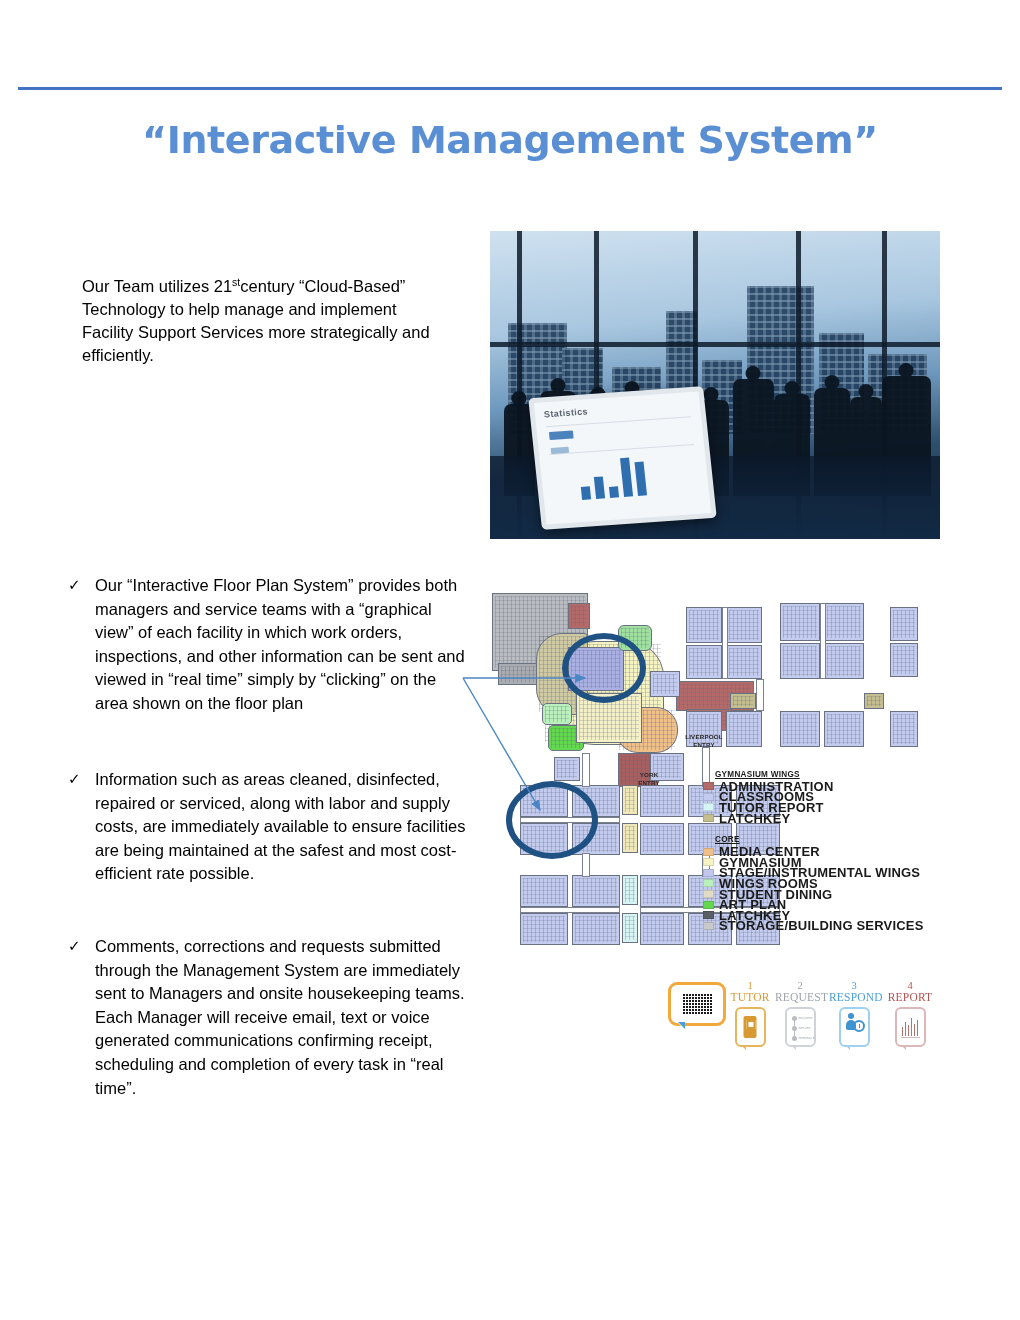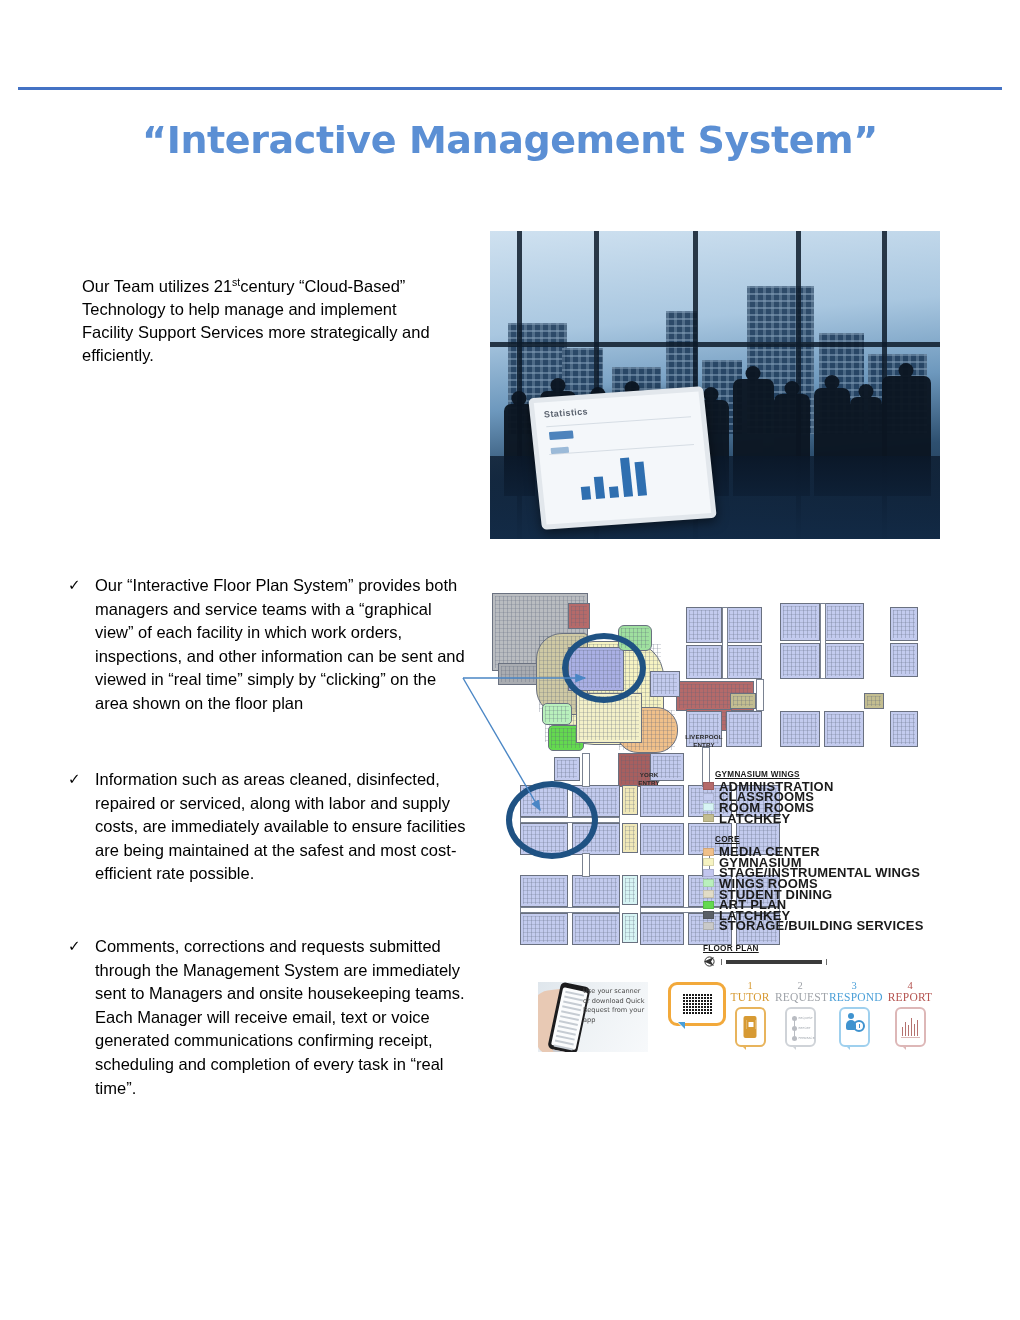--- a/index.html
+++ b/index.html
@@ -465,21 +465,21 @@
   <div class="legend-row">
     <span class="legend-sw" style="background:#b56a6a"></span>
     <span class="legend-txt">ADMINISTRATION</span>
   </div>
   <div class="legend-row">
     <span class="legend-sw" style="background:#c3cbee"></span>
     <span class="legend-txt">CLASSROOMS</span>
   </div>
   <div class="legend-row">
     <span class="legend-sw" style="background:#d7f4f4"></span>
-    <span class="legend-txt">ROOM ROOMS</span>
+    <span class="legend-txt">TUTOR REPORT</span>
   </div>
   <div class="legend-row">
     <span class="legend-sw" style="background:#c3bd90"></span>
     <span class="legend-txt">LATCHKEY</span>
   </div>
 
   <div class="legend-head second">CORE</div>
 
   <div class="legend-row">
     <span class="legend-sw" style="background:#f0c08a"></span>
@@ -507,59 +507,24 @@
   </div>
   <div class="legend-row">
     <span class="legend-sw" style="background:#5a5f66"></span>
     <span class="legend-txt">LATCHKEY</span>
   </div>
   <div class="legend-row">
     <span class="legend-sw" style="background:#c9c9c9"></span>
     <span class="legend-txt">STORAGE/BUILDING SERVICES</span>
   </div>
 
-  <div class="legend-foot">
-    <div class="legend-head">FLOOR PLAN</div>
-    <div class="scale-bar">
-      <span class="north">
-        <svg viewBox="0 0 14 11" width="14" height="11">
-          <path d="M1,5.5 L11,1 L8,5.5 L11,10 Z" fill="#333"></path>
-          <circle cx="6.5" cy="5.5" r="4.6" fill="none" stroke="#333" stroke-width="1"></circle>
-        </svg>
-      </span>
-      <span class="scale-tick"></span>
-      <span class="scale-line"></span>
-      <span class="scale-tick"></span>
-    </div>
-  </div>
 </div>
 
 <div class="strip">
 
-  <div class="phone-card">
-    <span class="hand"></span>
-    <span class="phone-body">
-      <span class="phone-screen">
-        <i></i>
-          <i></i>
-          <i></i>
-          <i></i>
-          <i></i>
-          <i></i>
-          <i></i>
-          <i></i>
-          <i></i>
-          <i></i>
-          <i></i>
-          <i></i>
-          <i></i>
-      </span>
-    </span>
-    <span class="bubble-text">Use your scanner or  download Quick Request from your app</span>
-  </div>
 
   <div class="qr-bubble">
     <span class="tail2"></span>
     <span class="qr-code"></span>
   </div>
 
   <div class="steps">
 
     <div class="step" style="left:0px; top:2px;">
       <div class="step-num" style="color:#d79a33">1</div>

